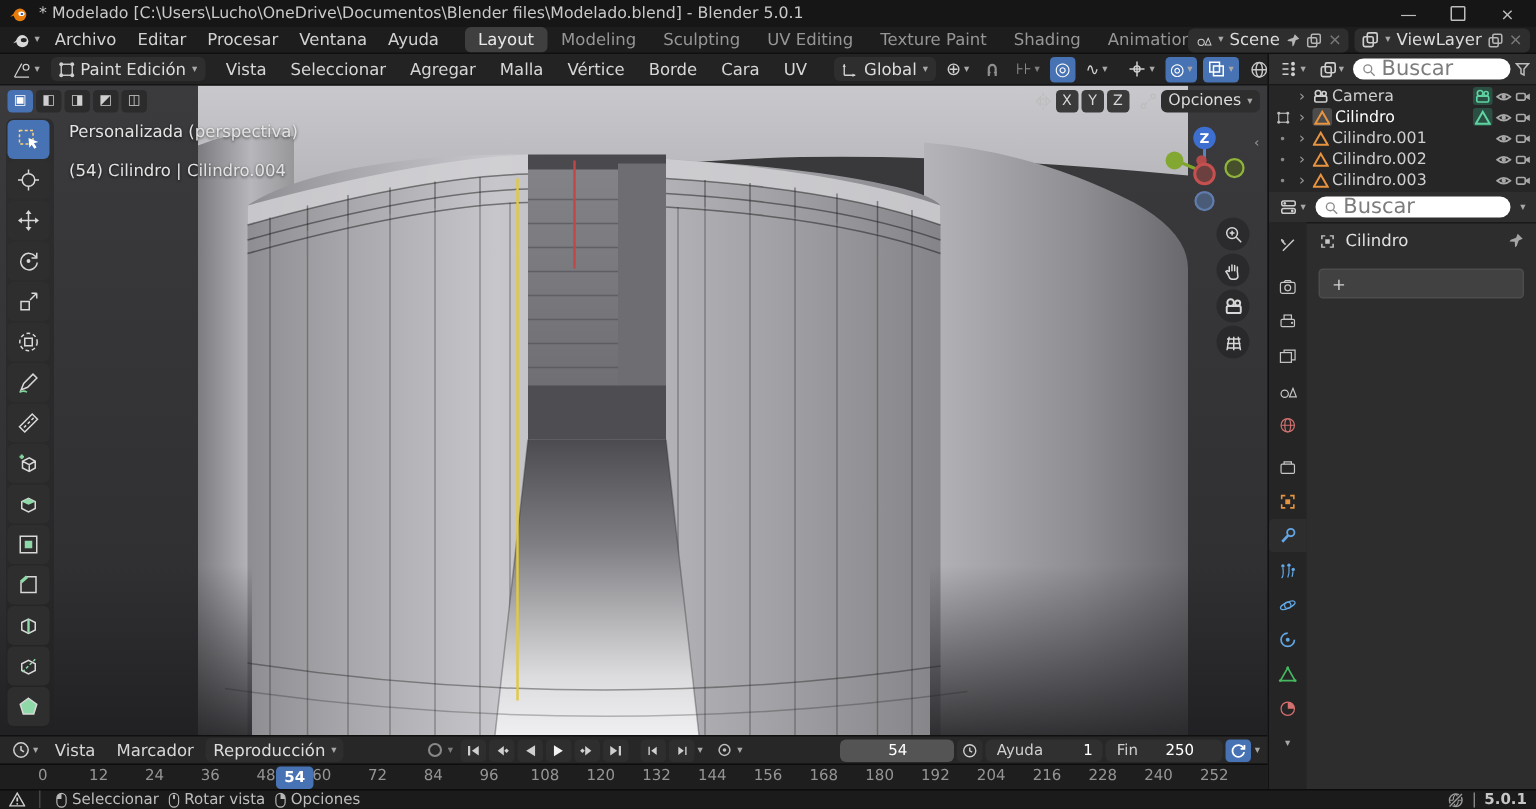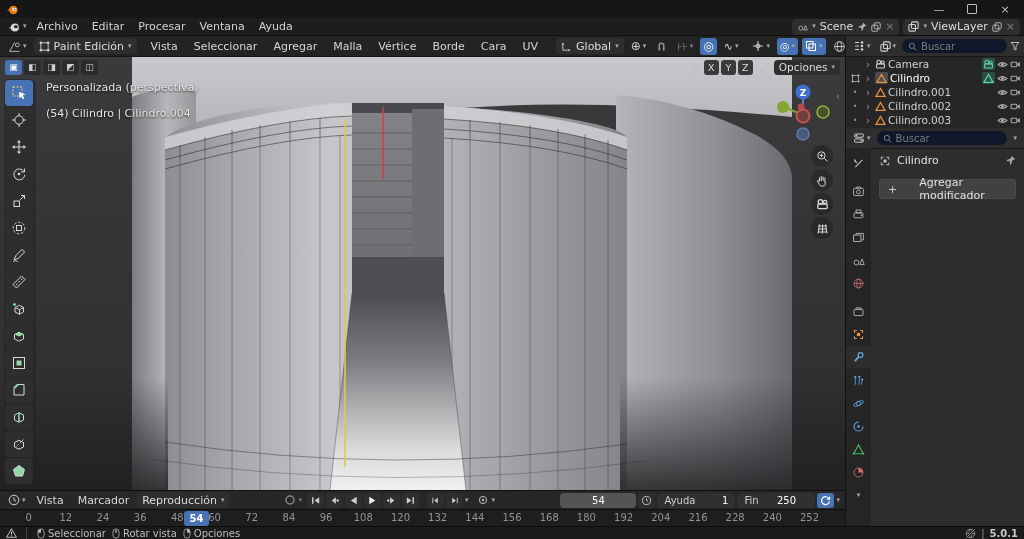--- a/index.html
+++ b/index.html
@@ -49,21 +49,21 @@
   #tso>*{pointer-events:auto}
   .sbtn{width:17px;height:15px;border-radius:3px;background:#2b2b2b;color:#cfcfcf;display:flex;align-items:center;justify-content:center;font-size:9px}
   .sbtn.on{background:#4772b3;color:#fff}
   .axbtn{width:15px;height:15px;border-radius:3px;background:#3a3a3a;color:#d8d8d8;display:flex;align-items:center;justify-content:center;font-size:9.5px}
   
   .navbtn{position:absolute;width:22px;height:22px;border-radius:50%;background:rgba(20,20,20,.35);display:flex;align-items:center;justify-content:center}
 
   
   #outliner{left:845px;top:36px;width:179px;height:92px;background:#262626;border-left:1px solid #111;box-sizing:border-box;overflow:hidden}
   .panelhead{height:20px;background:#2e2e2e;display:flex;align-items:center;gap:3px;padding:0 4px;border-bottom:1px solid #191919}
-  .search{flex:1 1 auto;height:14px;background:#0f172a;border-radius:7px;display:flex;align-items:center;gap:4px;padding:0 6px;color:#7c7c7c;font-size:10px;min-width:0}
+  .search{flex:1 1 auto;height:14px;background:#ffffff;border-radius:7px;display:flex;align-items:center;gap:4px;padding:0 6px;color:#7c7c7c;font-size:14px;min-width:0}
   .orow{height:14px;display:flex;align-items:center;gap:2px;padding:0 3px;font-size:10.5px;color:#cfcfcf;white-space:nowrap}
   .orow .gutter{width:12px;display:flex;justify-content:center;color:#8a8a8a;font-size:8px}
   .orow .exp{width:10px;color:#9a9a9a;font-size:10px;text-align:center}
   .databox{background:#2c4f43;border-radius:2px;padding:0 1px;display:flex;align-items:center;justify-content:center;height:12px}
   .objbox{background:#4c4c4c;border-radius:2px;display:flex;align-items:center;justify-content:center;height:12px;padding:0 1px}
 
   #props{left:845px;top:128px;width:179px;height:398px;background:#2d2d2d;border-left:1px solid #111;box-sizing:border-box}
   #props-body{position:absolute;left:0;top:20px;right:0;bottom:0;display:flex}
   #prail{width:25px;background:#252525;display:flex;flex-direction:column;align-items:center;padding-top:4px;gap:1px}
   .ptab{width:25px;height:22px;display:flex;align-items:center;justify-content:center}
@@ -124,20 +124,21 @@
     </defs>
   </svg>
 
   <div id="titlebar" class="abs">
     <svg width="13" height="13" viewBox="0 0 16 16">
         <circle cx="9" cy="8.5" r="5.2" fill="#e87d0d"></circle>
         <ellipse cx="10.2" cy="7.6" rx="2.6" ry="1.9" fill="#fff"></ellipse>
         <ellipse cx="10.6" cy="7.8" rx="1.1" ry="0.9" fill="#1d4e8f"></ellipse>
         <path d="M1 10 L6 5.5 L8 8 Z" fill="#e87d0d"></path>
       </svg>
+    <span class="title">* Modelado [C:\Users\Lucho\OneDrive\Documentos\Blender files\Modelado.blend] - Blender 5.0.1</span>
     <div class="grow"></div>
     <div class="winbtn">—</div>
     <div class="winbtn">
         <span class="maxglyph"></span>
       </div>
     <div class="winbtn">×</div>
   </div>
 
   <div id="topbar" class="abs">
     <div class="hbtn">
@@ -146,20 +147,30 @@
           <ellipse cx="10.1" cy="7.7" rx="2.3" ry="1.7" fill="#232323"></ellipse>
           <path d="M2 10 L6.4 6 L8 8.2 Z" fill="#d8d8d8"></path>
         </svg>
       <span class="caret">▾</span>
     </div>
     <span class="menu">Archivo</span>
     <span class="menu">Editar</span>
     <span class="menu">Procesar</span>
     <span class="menu">Ventana</span>
     <span class="menu">Ayuda</span>
+    <div class="tabs">
+      <span class="tab active">Layout</span>
+      <span class="tab">Modeling</span>
+      <span class="tab">Sculpting</span>
+      <span class="tab">UV Editing</span>
+      <span class="tab">Texture Paint</span>
+      <span class="tab">Shading</span>
+      <span class="tab">Animation</span>
+
+    </div>
     <div class="grow"></div>
     <div class="pill">
       <svg width="11" height="11" viewBox="0 0 16 16">
           <circle cx="5.5" cy="10.5" r="3" fill="none" stroke="#cfcfcf"></circle>
           <path d="M9.5 13 L12.3 6.5 L15 13 Z" fill="none" stroke="#cfcfcf"></path>
         </svg>
       <span class="caret">▾</span>
       <span class="lbl">Scene</span>
       <svg width="10" height="10" viewBox="0 0 10 10" color="#b5b5b5">
           <use href="#i-pin"></use>
@@ -792,21 +803,20 @@
               <rect x="6" y="6" width="4" height="4" fill="#c6c6c6"></rect>
             </svg>
           <span style="color:#e0e0e0">Cilindro</span>
           <div class="grow"></div>
           <svg width="11" height="11" viewBox="0 0 10 10" color="#a5a5a5">
               <use href="#i-pin"></use>
             </svg>
         </div>
         <div class="addmod">
           <span style="color:#cfcfcf">+</span>
-          <span>Agregar modificador</span>
         </div>
       </div>
     </div>
   </div>
 
   <div id="timeline" class="abs">
     <div id="tl-head">
       <div class="hbtn">
           <svg width="12" height="12" viewBox="0 0 12 12">
             <circle cx="6" cy="6" r="4.8" fill="#2e2e2e" stroke="#cfcfcf"></circle>

